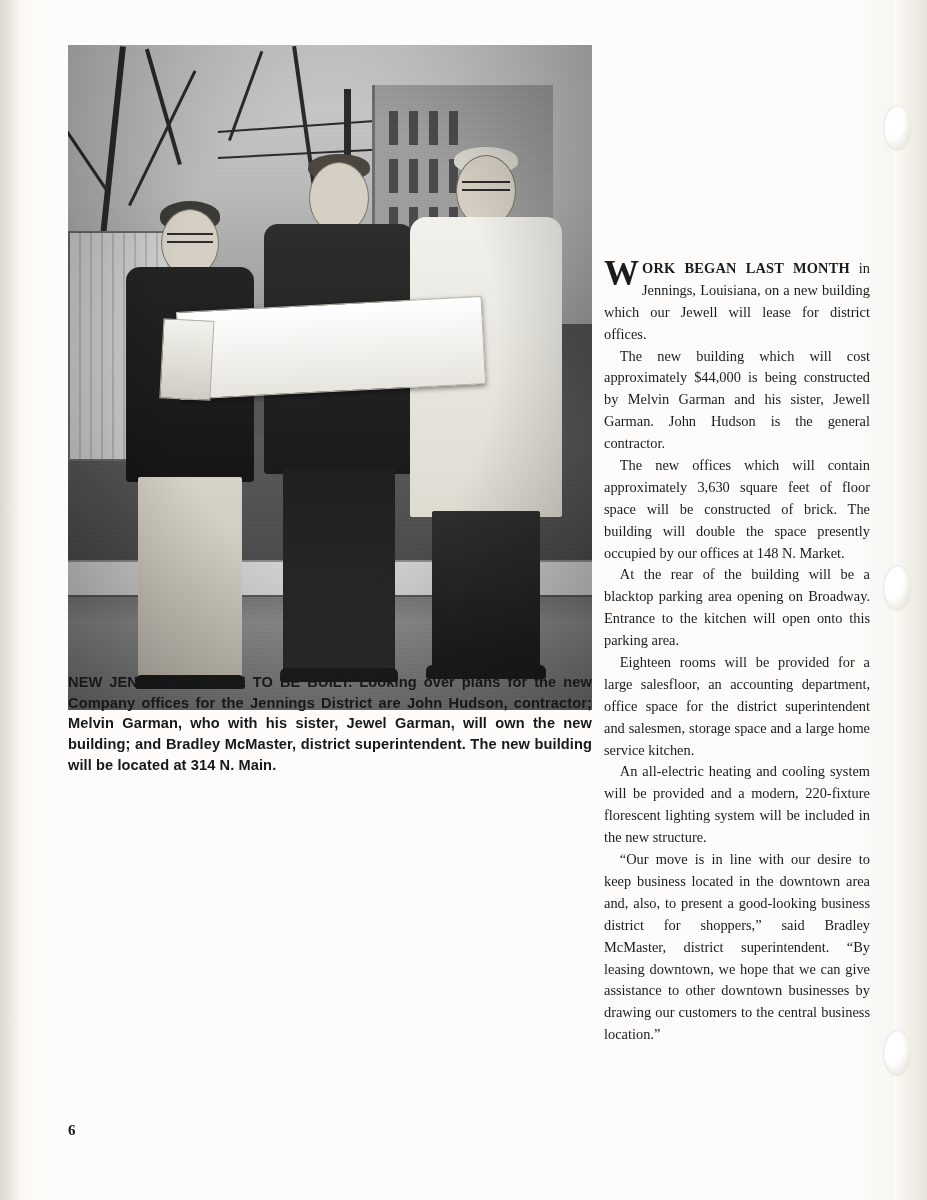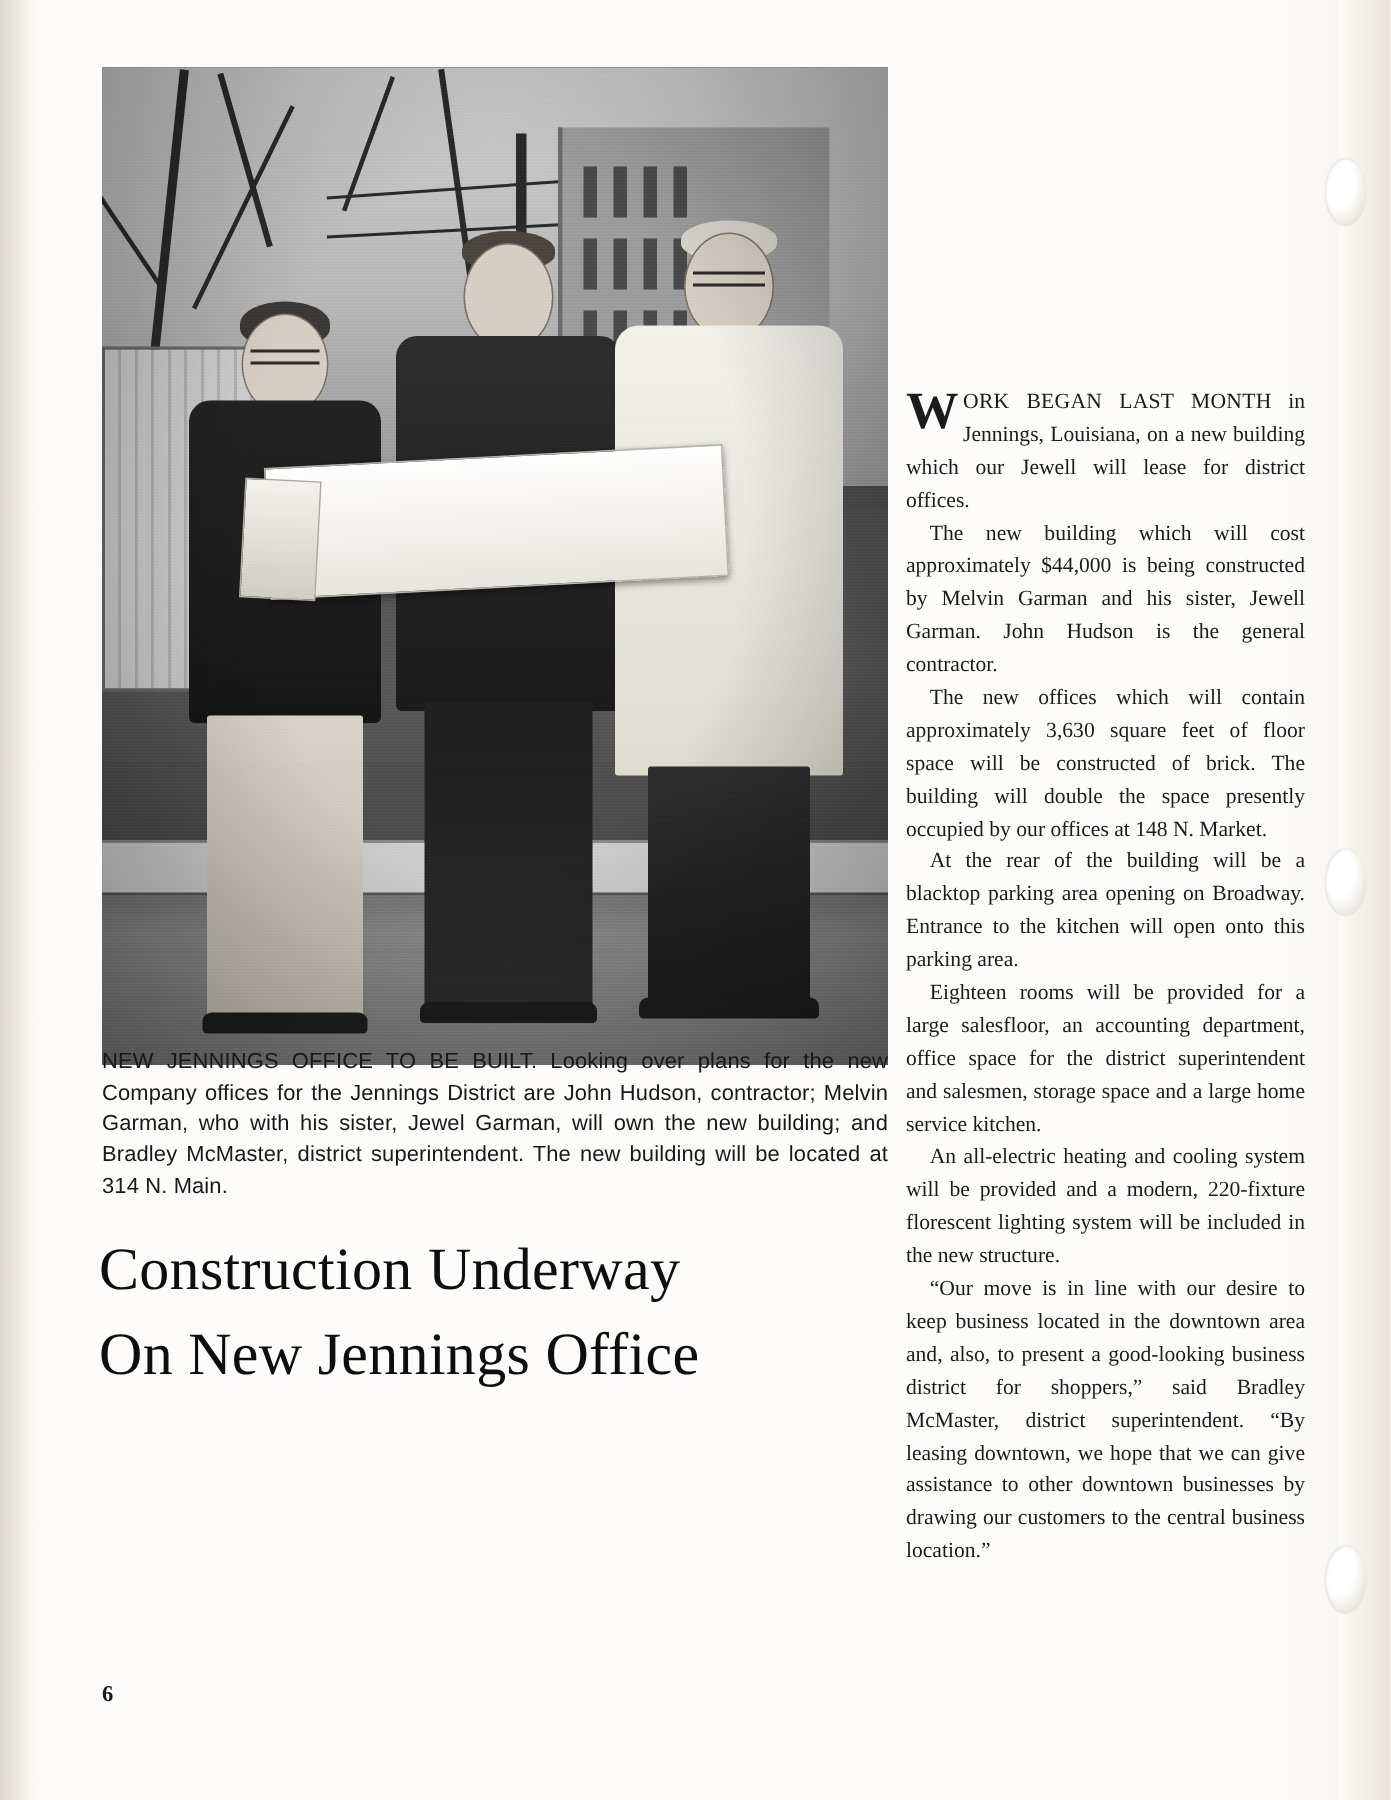--- a/index.html
+++ b/index.html
@@ -194,24 +194,24 @@
   }
   .photo-vig {
     position: absolute; inset:0;
     background: radial-gradient(ellipse at 50% 45%, rgba(0,0,0,0) 45%, rgba(0,0,0,.35) 100%);
   }
 
   
   .caption {
     position: absolute;
     left: 68px;
-    top: 698px;
+    top: 672px;
     width: 524px;
     font-family: "Liberation Sans", sans-serif;
-    font-weight: normal;
+    font-weight: bold;
     font-size: 14.6px;
     line-height: 1.42;
     color: #16181a;
     letter-spacing: .1px;
     text-align: justify;
   }
 
   
   .headline {
     position: absolute;
@@ -243,21 +243,21 @@
   .dropcap {
     float: left;
     font-size: 35px;
     line-height: .82;
     padding: 2px 3px 0 0;
     font-family: "Liberation Serif", serif;
     font-weight: bold;
   }
   .smallcaps {
     font-variant: small-caps;
-    font-weight: normal;
+    font-weight: bold;
     letter-spacing: .2px;
   }
 
   
   .page-num {
     position: absolute;
     left: 68px;
     top: 1122px;
     font-family: "Liberation Serif", serif;
     font-weight: bold;
@@ -335,24 +335,20 @@
 
       <div class="plans"></div>
 
       <div class="photo-grain"></div>
       <div class="photo-vig"></div>
     </div>
   </div>
 
   <div class="caption">NEW JENNINGS OFFICE TO BE BUILT. Looking over plans for the new Company offices for the Jennings District are John Hudson, contractor; Melvin Garman, who with his sister, Jewel Garman, will own the new building; and Bradley McMaster, district superintendent. The new building will be located at 314 N. Main.</div>
 
-  <div class="headline">
-    <div>Construction Underway</div>
-    <div>On New Jennings Office</div>
-  </div>
 
   <div class="col">
     <p class="first"><span class="dropcap">W</span><span class="smallcaps">ORK BEGAN LAST MONTH</span><span> in Jennings, Louisiana, on a new building which our Jewell will lease for district offices.</span></p>
     <p>The new building which will cost approximately $44,000 is being constructed by Melvin Garman and his sister, Jewell Garman. John Hudson is the general contractor.</p>
     <p>The new offices which will contain approximately 3,630 square feet of floor space will be constructed of brick. The building will double the space presently occupied by our offices at 148 N. Market.</p>
     <p>At the rear of the building will be a blacktop parking area opening on Broadway. Entrance to the kitchen will open onto this parking area.</p>
     <p>Eighteen rooms will be provided for a large salesfloor, an accounting department, office space for the district superintendent and salesmen, storage space and a large home service kitchen.</p>
     <p>An all-electric heating and cooling system will be provided and a modern, 220-fixture florescent lighting system will be included in the new structure.</p>
     <p>“Our move is in line with our desire to keep business located in the downtown area and, also, to present a good-looking business district for shoppers,” said Bradley McMaster, district superintendent. “By leasing downtown, we hope that we can give assistance to other downtown businesses by drawing our customers to the central business location.”</p>
   </div>

